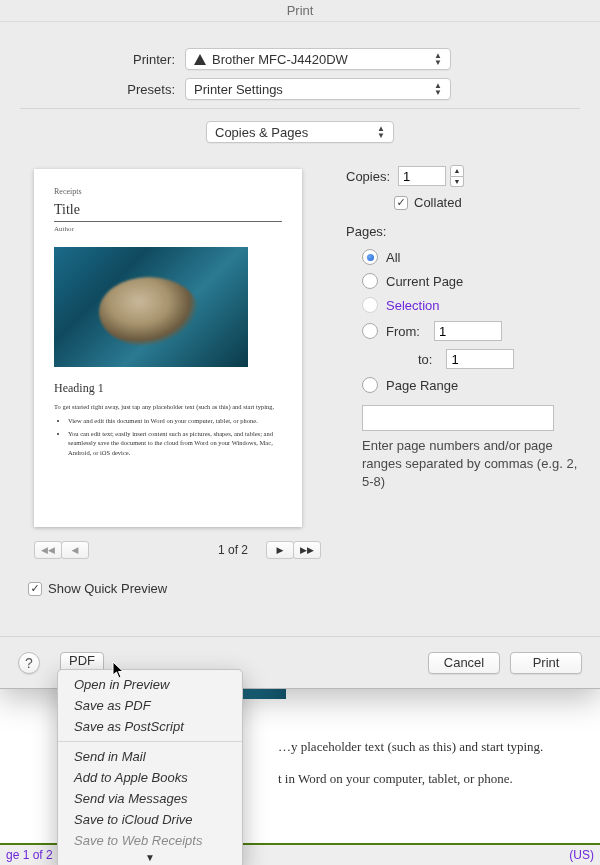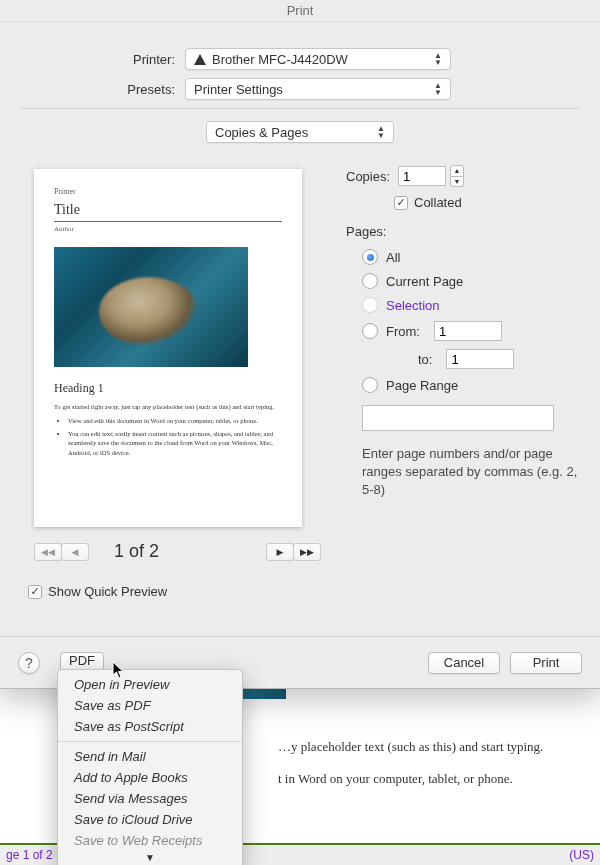--- a/index.html
+++ b/index.html
@@ -102,21 +102,21 @@
 .pager-btn {
   width: 28px; height:18px;
   background: linear-gradient(#fdfdfd,#f1f1f1);
   border:1px solid #c9c9c9;
   border-radius:3px;
   display:inline-flex; align-items:center; justify-content:center;
   font-size:9px; color:#999;
   margin-right:-1px;
 }
 .pager-btn.enabled { color:#333; }
-.pager-label { flex:1; text-align:left; font-size:18px; padding:0 26px; }
+.pager-label { flex:1; text-align:right; font-size:12px; padding:0 18px; }
 .opt-row { display:flex; align-items:center; margin-bottom:8px; font-size:13px; }
 .opt-label { margin-right:8px; }
 .num-input {
   width:48px; height:20px;
   border:1px solid #bfbfbf;
   background:#fff;
   padding:0 4px;
   font-size:13px;
 }
 .num-input.wide { width:68px; }
@@ -150,21 +150,21 @@
 }
 .radio.disabled { border-color:#d4d4d4; }
 .radio-label.disabled { color:#6d28d9; }
 .range-box {
   width:192px; height:26px;
   border:1px solid #bfbfbf;
   background:#fff;
   margin-left:16px;
   margin-top:4px;
 }
-.hint { font-size:13px; color:#4a4a4a; margin-left:16px; margin-top:14px; line-height:1.4; }
+.hint { font-size:13px; color:#4a4a4a; margin-left:16px; margin-top:6px; line-height:1.4; }
 .quick-row { display:flex; align-items:center; gap:6px; margin:22px 0 0 28px;}
 .quick-row .box {
   width:14px; height:14px; border:1px solid #aaa; border-radius:3px;
   background:#fff; display:flex; align-items:center; justify-content:center;
   font-size:11px;
 }
 .bottom-bar {
   position:absolute; left:0; right:0; bottom:0;
   height:52px;
   border-top:1px solid #d6d6d6;
@@ -282,21 +282,21 @@
     <div class="mac-select" style="width:188px">
       <span>Copies &amp; Pages</span>
       <span class="arrows">▲<br>▼</span>
     </div>
   </div>
 
   <div class="columns">
 
     <div class="preview-col">
       <div class="preview-page">
-        <div class="subtitle">Printer</div>
+        <div class="subtitle">Receipts</div>
         <div class="title">Title</div>
         <div class="divider"></div>
         <div class="author">Author</div>
         <div class="preview-img"></div>
         <h2>Heading 1</h2>
         <div class="body">
           <div>To get started right away, just tap any placeholder text (such as this) and start typing.</div>
           <ul>
             <li>View and edit this document in Word on your computer, tablet, or phone.</li>
             <li>You can edit text; easily insert content such as pictures, shapes, and tables; and seamlessly save the document to the cloud from Word on your Windows, Mac, Android, or iOS device.</li>

